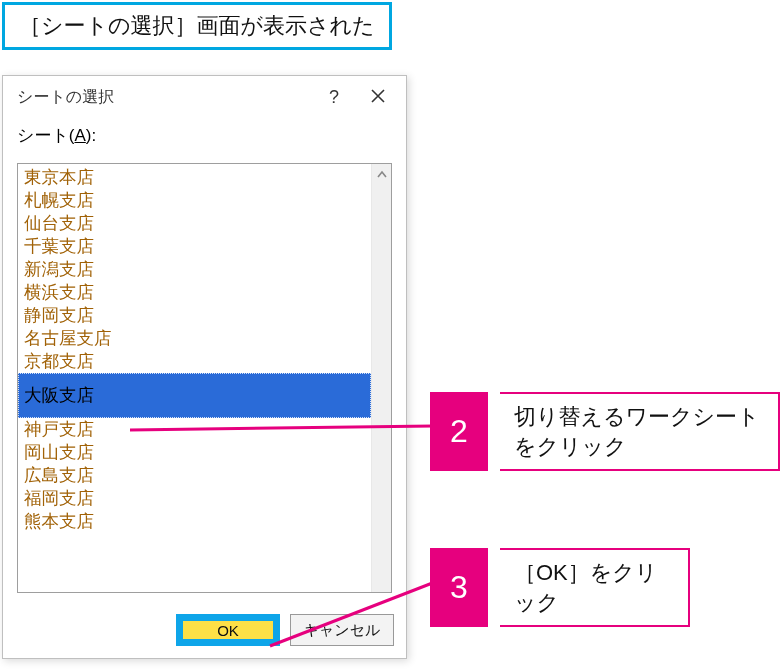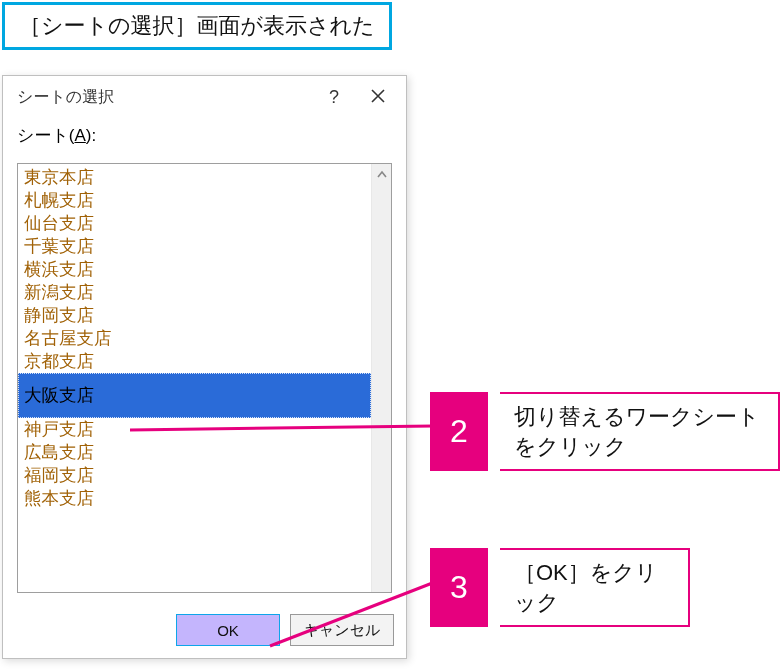--- a/index.html
+++ b/index.html
@@ -119,22 +119,22 @@
       min-width: 104px;
       height: 32px;
       border: 1px solid #999;
       background: #f3f3f3;
       font-size: 15px;
       color: #111;
       cursor: pointer;
       display:flex; align-items:center; justify-content:center;
     }
     .btn.primary {
-      border: 1px solid #0ea5e9;
-      background: #c4b5fd;
+      border: 7px solid #0ea5e9;
+      background: #fde047;
     }
 
     
     .callout {
       position: absolute;
       display: flex;
       align-items: stretch;
     }
     .callout-num {
       background: #E6007E;
@@ -189,27 +189,28 @@
   <div class="dialog-body">
     <div class="list-label">
       <span>シート(</span><span class="ul">A</span><span>):</span>
     </div>
     <div class="listbox-wrap">
       <div class="listbox" id="listbox">
           <div class="list-item">東京本店</div>
           <div class="list-item">札幌支店</div>
           <div class="list-item">仙台支店</div>
           <div class="list-item">千葉支店</div>
+          <div class="list-item">新潟支店</div>
           <div class="list-item">横浜支店</div>
-          <div class="list-item">新潟支店</div>
           <div class="list-item">静岡支店</div>
           <div class="list-item">名古屋支店</div>
           <div class="list-item">京都支店</div>
           <div class="list-item selected">大阪支店</div>
           <div class="list-item">神戸支店</div>
+          <div class="list-item">岡山支店</div>
           <div class="list-item">広島支店</div>
           <div class="list-item">福岡支店</div>
           <div class="list-item">熊本支店</div>
         </div>
       <div class="scrollbar">
         <div class="scroll-up">
           <svg viewBox="0 0 10 10">
               <path d="M1 7 L5 2 L9 7" fill="none" stroke="#888" stroke-width="1.6"></path>
             </svg>
         </div>

